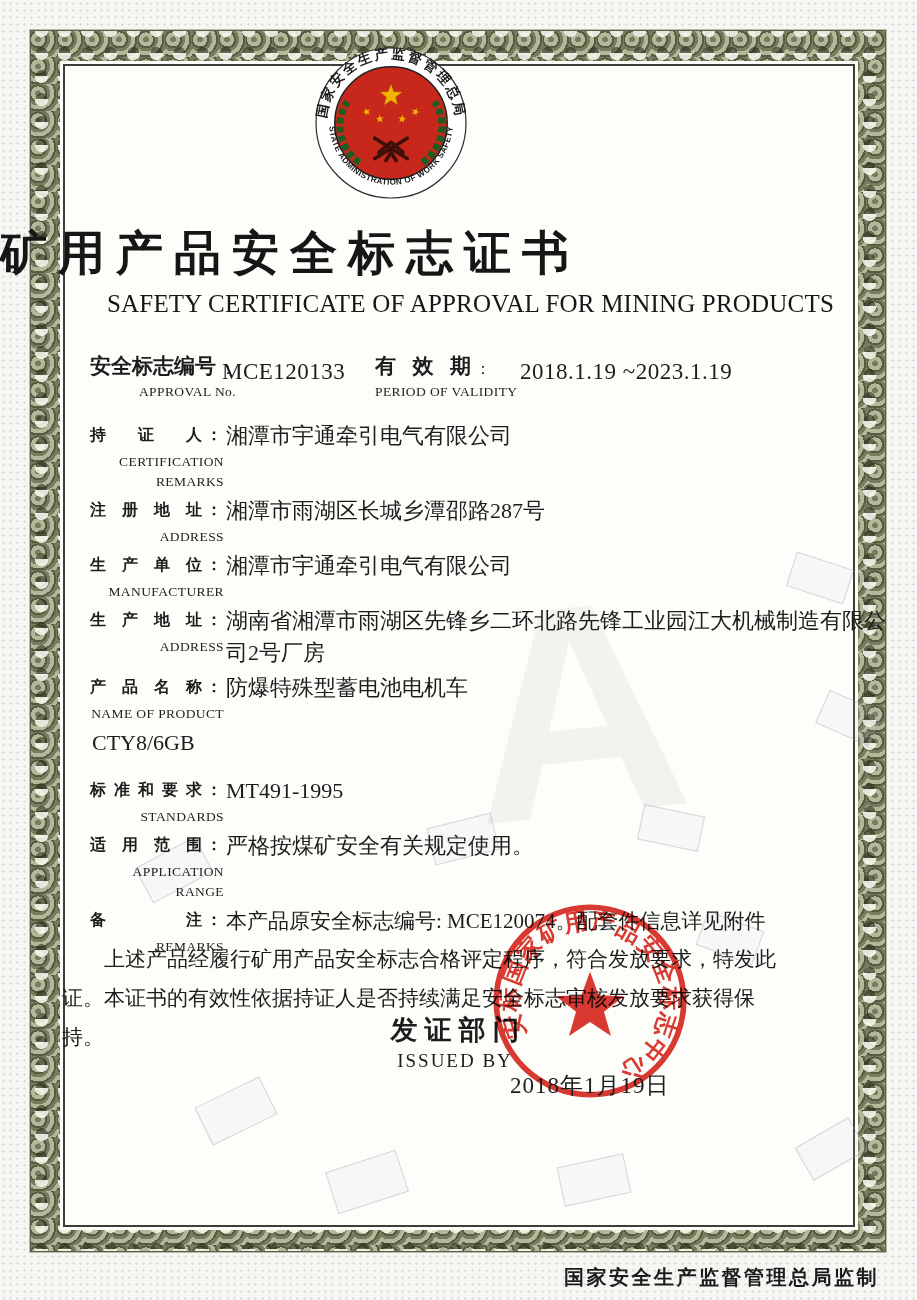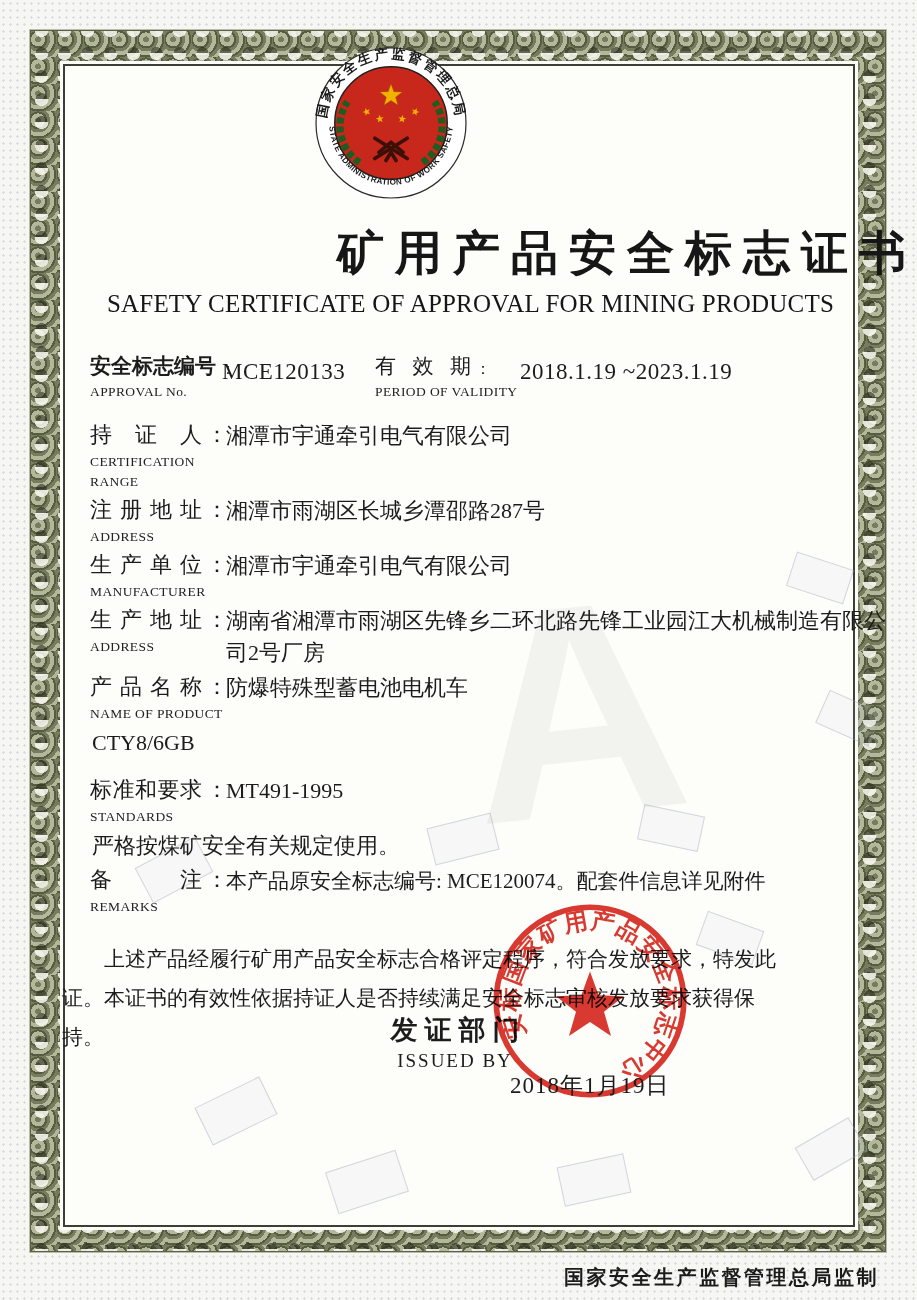--- a/index.html
+++ b/index.html
@@ -33,45 +33,45 @@
     position:absolute;left:468px;top:560px;z-index:1;
     font-size:300px;font-weight:700;color:rgba(150,150,140,.10);
     transform:rotate(-6deg);font-family:"Liberation Sans",sans-serif;line-height:1;
   }
   .content{position:absolute;inset:0;z-index:2;}
 
   
   .emblem{position:absolute;left:315px;top:47px;}
 
   .title-zh{
-    position:absolute;top:222px;left:0;width:100%;text-align:right;
-    font-size:47px;font-weight:700;letter-spacing:11px;padding-left:24px;box-sizing:border-box;
+    position:absolute;top:222px;left:0;width:100%;text-align:left;
+    font-size:47px;font-weight:700;letter-spacing:11px;padding-left:0;box-sizing:border-box;
     color:#161616;
   }
   .title-en{
     position:absolute;top:290px;left:0;width:100%;text-align:center;
     font-size:25px;font-weight:400;letter-spacing:.2px;color:#161616;padding-left:12px;
   }
 
   .jlabel{display:inline-block;text-align:justify;text-align-last:justify;vertical-align:bottom;}
   .colon{display:inline-block;margin-left:4px;}
 
   .header-row{position:absolute;top:352px;left:0;right:16px;height:64px;}
   .hr-approval{position:absolute;left:90px;top:0;}
   .hr-approval .jlabel{width:126px;font-size:21px;font-weight:600;}
   .hr-validity{position:absolute;left:375px;top:0;}
   .hr-validity .jlabel{width:96px;font-size:21px;font-weight:600;}
-  .en-caption{font-size:13.5px;letter-spacing:.4px;line-height:20px;margin-top:2px;font-weight:500;color:#222;}
+  .en-caption{font-size:13.5px;letter-spacing:.4px;line-height:20px;margin-top:2px;font-weight:500;color:#222;text-align:right;}
   .hr-approval-value{position:absolute;left:222px;top:7px;font-size:23px;letter-spacing:.5px;}
   .hr-validity-value{position:absolute;left:520px;top:7px;font-size:23px;letter-spacing:.5px;}
 
   .fields{position:absolute;top:420px;left:90px;right:12px;}
   .field{display:flex;margin-bottom:3px;}
   .field-left{width:134px;flex:none;}
-  .field-left .zh-line{font-size:22px;font-weight:400;line-height:30px;white-space:nowrap;}
+  .field-left .zh-line{font-size:16px;font-weight:700;line-height:30px;white-space:nowrap;}
   .field-left .jlabel{width:112px;}
   .field-value{flex:1;font-size:22px;line-height:32px;padding-left:2px;}
   .pregap{margin-top:16px;}
   .nowrap .field-value{white-space:nowrap;}
 
   .statement{
     position:absolute;top:940px;left:62px;width:730px;
     font-size:21px;line-height:39px;text-indent:2em;
   }
 
@@ -139,31 +139,31 @@
   <div class="title-zh">矿用产品安全标志证书</div>
   <div class="title-en">SAFETY CERTIFICATE OF APPROVAL FOR MINING PRODUCTS</div>
 
   <div class="header-row">
     <div class="hr-approval">
       <div class="zh-line"><span class="jlabel" style="font-size:21px;font-weight:600;">安全标志编号</span><span class="colon">：</span></div>
       <div class="en-caption">APPROVAL No.</div>
     </div>
     <div class="hr-approval-value">MCE120133</div>
     <div class="hr-validity">
-      <div class="zh-line"><span class="jlabel" style="font-size:21px;font-weight:400;">有效期</span><span class="colon">：</span></div>
+      <div class="zh-line"><span class="jlabel" style="font-size:21px;font-weight:700;">有效期</span><span class="colon">：</span></div>
       <div class="en-caption">PERIOD OF VALIDITY</div>
     </div>
     <div class="hr-validity-value">2018.1.19 ~2023.1.19</div>
   </div>
 
   <div class="fields">
     <div class="field">
       <div class="field-left">
           <div class="zh-line"><span class="jlabel">持证人</span><span class="colon">：</span></div>
-        <div class="en-caption">CERTIFICATION RANGE</div>
+        <div class="en-caption">CERTIFICATION REMARKS</div>
         </div>
       <div class="field-value">湘潭市宇通牵引电气有限公司</div>
     </div>
     <div class="field">
       <div class="field-left">
           <div class="zh-line"><span class="jlabel">注册地址</span><span class="colon">：</span></div>
         <div class="en-caption">ADDRESS</div>
         </div>
       <div class="field-value">湘潭市雨湖区长城乡潭邵路287号</div>
     </div>
@@ -192,20 +192,24 @@
       <div class="field-value">CTY8/6GB</div>
     </div>
     <div class="field pregap">
       <div class="field-left">
           <div class="zh-line"><span class="jlabel">标准和要求</span><span class="colon">：</span></div>
         <div class="en-caption">STANDARDS</div>
         </div>
       <div class="field-value">MT491-1995</div>
     </div>
     <div class="field">
+      <div class="field-left">
+          <div class="zh-line"><span class="jlabel">适用范围</span><span class="colon">：</span></div>
+        <div class="en-caption">APPLICATION RANGE</div>
+        </div>
       <div class="field-value">严格按煤矿安全有关规定使用。</div>
     </div>
     <div class="field nowrap">
       <div class="field-left">
           <div class="zh-line"><span class="jlabel">备注</span><span class="colon">：</span></div>
         <div class="en-caption">REMARKS</div>
         </div>
       <div class="field-value" style="font-size:21px;">本产品原安全标志编号: MCE120074。配套件信息详见附件</div>
     </div>
   </div>

